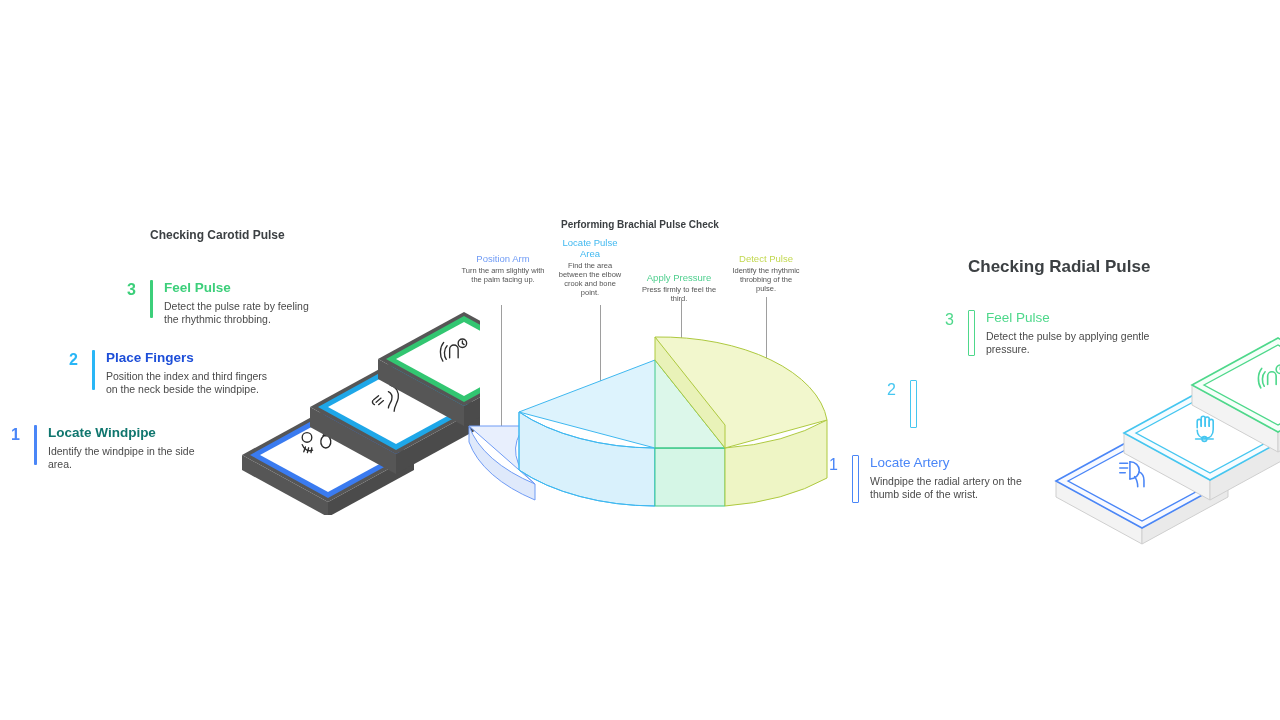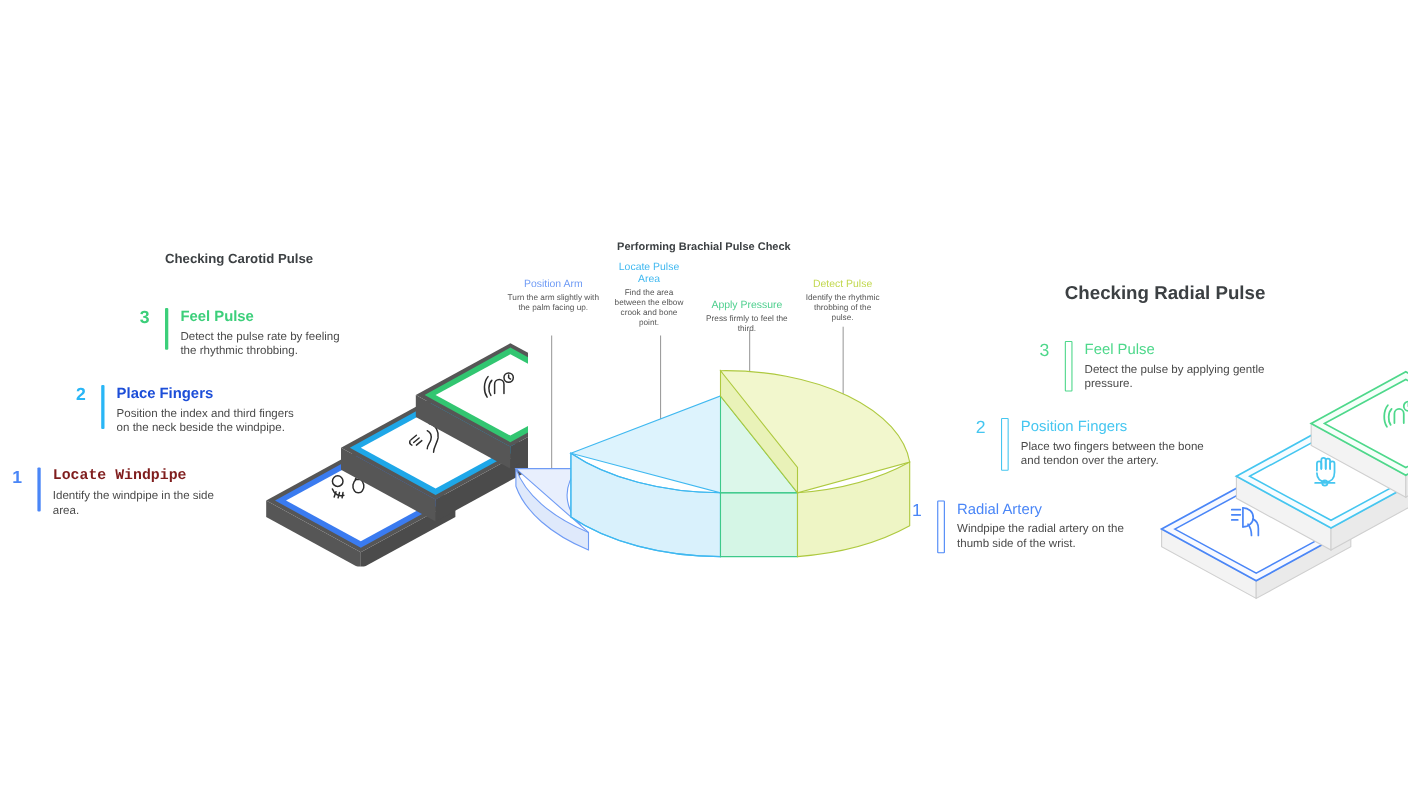--- a/index.html
+++ b/index.html
@@ -163,21 +163,21 @@
     <div class="step-body">
       <div class="step-title" style="color:#1d4ed8;">Place Fingers</div>
       <div class="step-desc" style="width:168px;">Position the index and third fingers on the neck beside the windpipe.</div>
     </div>
   </div>
 
   <div class="step" style="left:2px;top:425px;width:230px;">
     <div class="step-num" style="color:#4a86f7;">1</div>
     <div class="step-bar" style="background:#4a86f7;height:40px;"></div>
     <div class="step-body">
-      <div class="step-title" style="color:#7f1d1d;font-family:Liberation Mono, monospace;">Locate Windpipe</div>
+      <div class="step-title" style="color:#0f766e;">Locate Windpipe</div>
       <div class="step-desc" style="width:152px;">Identify the windpipe in the side area.</div>
     </div>
   </div>
 </div>
 
 <div class="panel" id="panel-brachial" style="left:0;top:0;width:880px;height:720px;">
 
   <div class="panel-title">Performing Brachial Pulse Check</div>
 
   <div class="callout" style="left:458px;top:253px;width:90px;">
@@ -295,27 +295,23 @@
     <div class="step-bar" style="border-color:#4ed88b;height:44px;"></div>
     <div class="step-body">
       <div class="step-title" style="color:#4ed88b;">Feel Pulse</div>
       <div class="step-desc" style="width:170px;">Detect the pulse by applying gentle pressure.</div>
     </div>
   </div>
 
   <div class="step" style="left:878px;top:380px;width:240px;">
     <div class="step-num" style="color:#45c6f0;">2</div>
     <div class="step-bar" style="border-color:#45c6f0;height:46px;"></div>
-    <div class="step-body">
-      <div class="step-title" style="color:#45c6f0;">Position Fingers</div>
-      <div class="step-desc" style="width:172px;">Place two fingers between the bone and tendon over the artery.</div>
-    </div>
   </div>
 
   <div class="step" style="left:820px;top:455px;width:240px;">
     <div class="step-num" style="color:#4a86f7;">1</div>
     <div class="step-bar" style="border-color:#4a86f7;height:46px;"></div>
     <div class="step-body">
-      <div class="step-title" style="color:#4a86f7;">Radial Artery</div>
+      <div class="step-title" style="color:#4a86f7;">Locate Artery</div>
       <div class="step-desc" style="width:160px;">Windpipe the radial artery on the thumb side of the wrist.</div>
     </div>
   </div>
 </div>
 
 </body></html>

